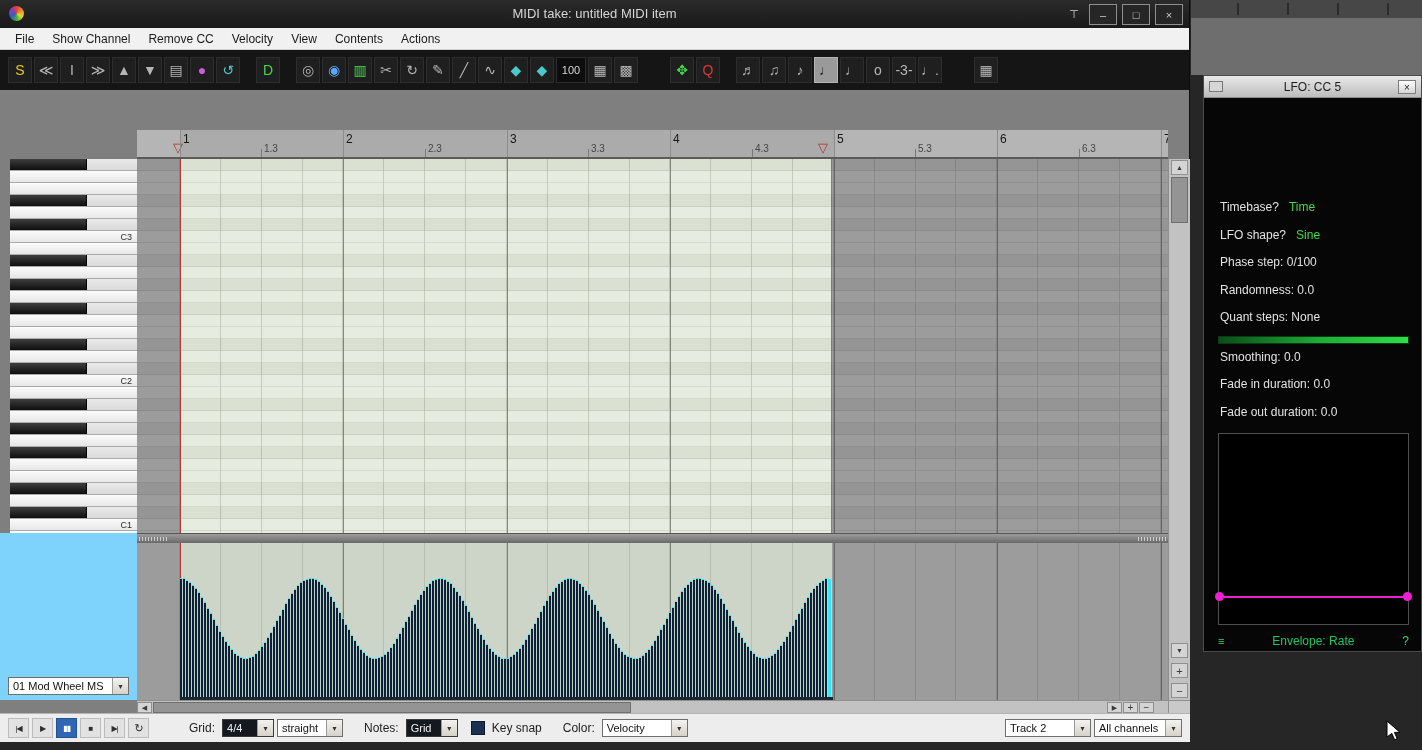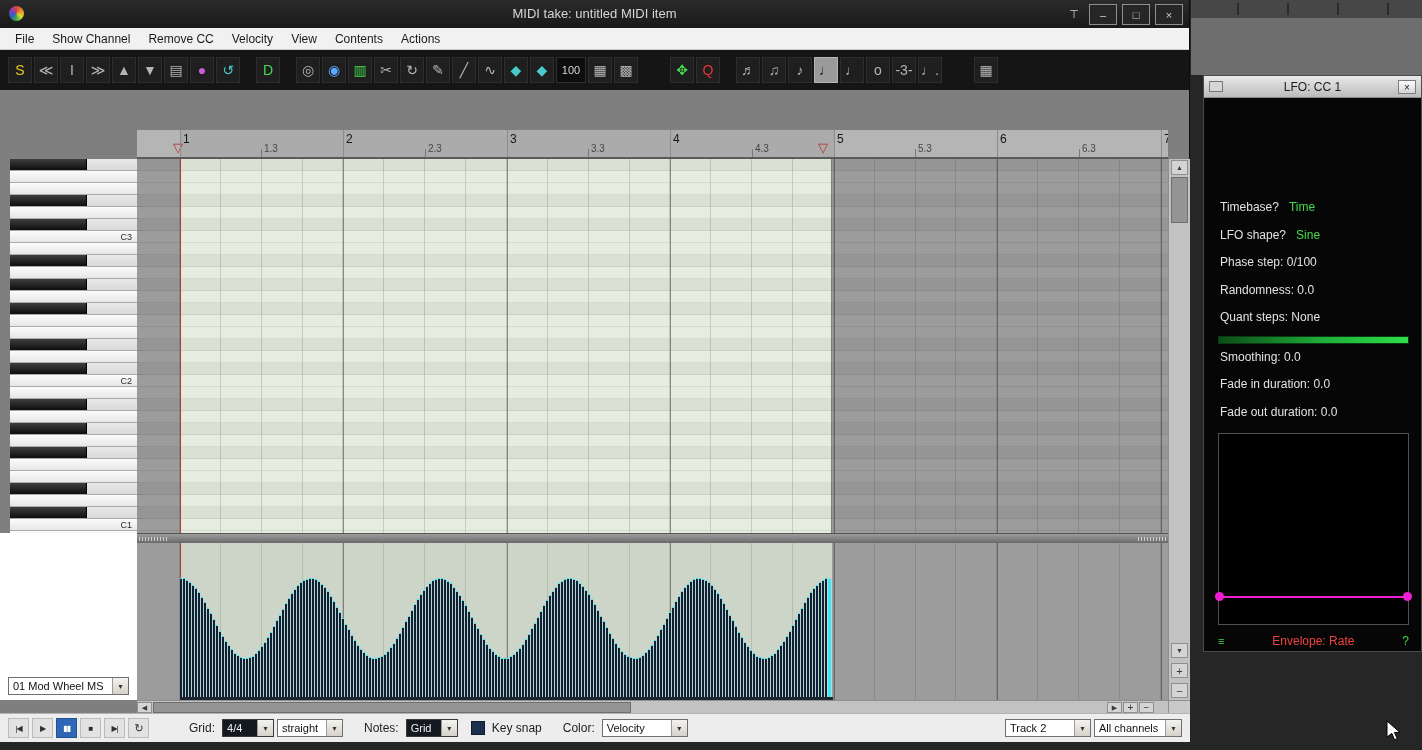--- a/index.html
+++ b/index.html
@@ -66,21 +66,21 @@
 
   .cc-lane{position:absolute;top:543px;left:137px;width:1031px;height:157px;overflow:hidden;background-color:#9c9c9c;
         background-image:repeating-linear-gradient(90deg,transparent 0 39.875px,#8a8a8a 39.875px 40.875px);background-position:2px 0}
   .cc-item{position:absolute;left:43px;top:0;width:652px;height:157px;background-color:#ccd5c7;
         background-image:repeating-linear-gradient(90deg,transparent 0 39.875px,#b6bfae 39.875px 40.875px)}
   .cc-bars{position:absolute;left:43px;bottom:3px;width:653px;height:132px;z-index:7}
   .cc-bar{position:absolute;bottom:0;width:2px;background:#0e2036;border-top:1px solid #41e6f4;box-shadow:0 0 1px rgba(50,210,240,.5)}
   .cc-bar-end{width:3px;background:#38e8f6;border-top:none}
   .cc-baseline{position:absolute;left:43px;bottom:0;width:653px;height:3px;background:#1d2530;z-index:7}
 
-  .left-lower{position:absolute;top:533px;left:0;width:137px;height:167px;background:#ffffff}
+  .left-lower{position:absolute;top:533px;left:0;width:137px;height:167px;background:#7dd3fc}
 
   .combo{display:flex;align-items:stretch;background:#fff;border:1px solid #6f6f6f;height:18px;box-sizing:border-box;font-size:11px;color:#111}
   .combo .val{flex:1;padding:2px 4px;white-space:nowrap;overflow:hidden}
   .combo .arr{width:15px;background:linear-gradient(#f4f3ef,#d6d2ca);border-left:1px solid #9a9a9a;display:flex;align-items:center;justify-content:center;font-size:8px;color:#333}
   .combo .arr::after{content:"▾"}
   .combo.dark{border-color:#3a3a3a}
   .combo.dark .val{background:#14181f;color:#f0f0f0}
 
   .hscroll{position:absolute;top:700px;left:137px;width:1031px;height:13px;background:#c2c2c2;border-top:1px solid #8f8f8f;box-sizing:border-box}
   .hs-box{position:absolute;top:1px;width:15px;height:11px;background:#d4d4d4;border:1px solid #8f8f8f;box-sizing:border-box;display:flex;align-items:center;justify-content:center;font-size:7px;color:#3a3a3a}
@@ -123,21 +123,21 @@
   .lfo-fields{position:absolute;top:124px;left:16px;width:189px}
   .lfo-row{height:15px;margin-bottom:12.5px;font-size:12px;white-space:nowrap}
   .lfo-label{color:#e2e2e2}
   .lfo-value{color:#44d94e;margin-left:10px}
   .lfo-slider{height:8px;width:191px;margin:-2px 0 6px -2px;background:linear-gradient(90deg,#0b4d18,#1fae38 55%,#2ede4a);border:1px solid #0a3a12;box-sizing:border-box}
   .lfo-env{position:absolute;left:14px;right:12px;top:357px;height:192px;background:#000;border:1px solid #4f4f4f;box-sizing:border-box}
   .lfo-env-line{position:absolute;left:0;right:0;top:162px;height:2px;background:#ee1ed2}
   .lfo-env-dot{position:absolute;width:9px;height:9px;border-radius:50%;background:#ee1ed2;top:158px}
   .lfo-footer{position:absolute;left:14px;right:12px;top:556px;height:18px;display:flex;align-items:center}
   .lfo-menu-glyph{color:#44d94e;font-size:11px}
-  .lfo-footer-label{flex:1;text-align:center;color:#ef4444;font-size:12px}
+  .lfo-footer-label{flex:1;text-align:center;color:#22c55e;font-size:12px}
   .lfo-help{color:#44d94e;font-size:12px}
 
   .cursor{position:absolute;left:1386px;top:720px;z-index:99}
 </style>
 </head>
 <body>
 
 <div class="br-top">
   <div class="br-strip">
     <div class="br-tick" style="left:46px"></div>
@@ -635,21 +635,21 @@
     <div class="combo" style="width:88px">
       <span class="val">All channels</span>
       <span class="arr"></span>
     </div>
   </div>
 </div>
 
 <div class="lfo">
   <div class="lfo-titlebar">
     <div class="lfo-win-icon"></div>
-    <div class="lfo-title">LFO: CC 1</div>
+    <div class="lfo-title">LFO: CC 5</div>
     <div class="lfo-close">×</div>
   </div>
   <div class="lfo-fields">
       <div class="lfo-row"><span class="lfo-label">Timebase?</span><span class="lfo-value">Time</span></div>
       <div class="lfo-row"><span class="lfo-label">LFO shape?</span><span class="lfo-value">Sine</span></div>
       <div class="lfo-row"><span class="lfo-label">Phase step: 0/100</span></div>
       <div class="lfo-row"><span class="lfo-label">Randomness: 0.0</span></div>
       <div class="lfo-row"><span class="lfo-label">Quant steps: None</span></div>
       <div class="lfo-slider"></div>
       <div class="lfo-row"><span class="lfo-label">Smoothing: 0.0</span></div>

